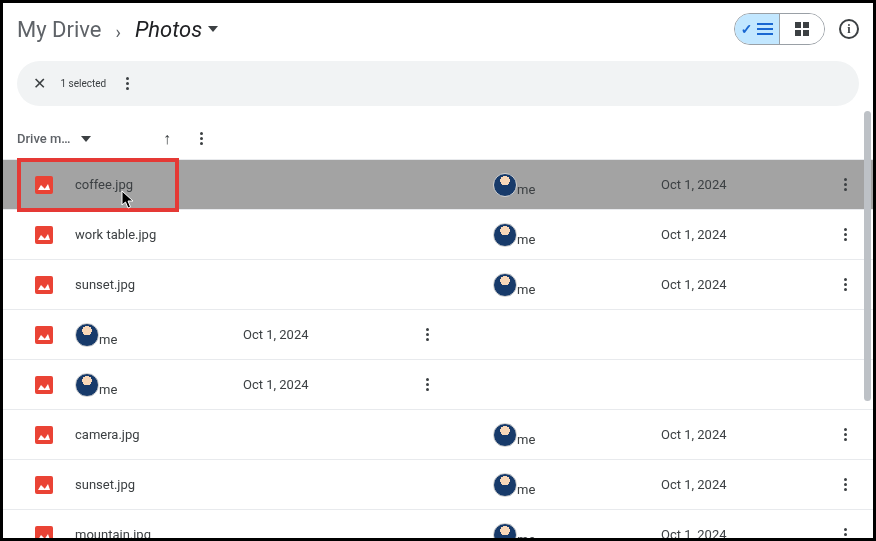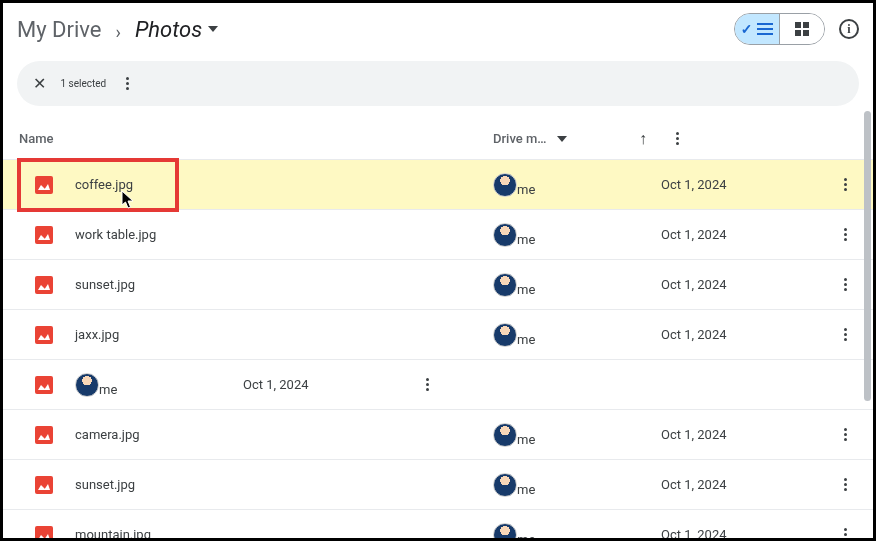--- a/index.html
+++ b/index.html
@@ -34,21 +34,21 @@
     .col-name { flex: 0 0 476px; padding-left: 2px; }
     .col-owner { flex: 0 0 168px; }
     .col-mod { flex: 0 0 130px; display: flex; align-items: center; gap: 10px; }
     .col-sort { flex: 0 0 40px; display: flex; justify-content: center; }
     .col-more { flex: 0 0 28px; display: flex; justify-content: center; }
     .arrow-down-fill { width: 0; height: 0; border-left: 5px solid transparent; border-right: 5px solid transparent; border-top: 6px solid #3c4043; }
     .arrow-up { font-size: 16px; color: #3c4043; }
 
     .rows { }
     .row { display: flex; align-items: center; padding: 12px 14px; border-top: 1px solid #e8eaed; font-size: 13px; color: #3c4043; }
-    .row.selected { background: #fef9c3; }
+    .row.selected { background: #a3a3a3; }
     .file-icon { width: 18px; height: 18px; background: #ea4335; border-radius: 2px; margin: 0 22px 0 18px; position: relative; }
     .file-icon::after { content: ""; position: absolute; bottom: 4px; left: 3px; width: 0; height: 0; border-left: 3px solid transparent; border-right: 5px solid transparent; border-bottom: 5px solid #fff; }
     .file-icon::before { content: ""; position: absolute; bottom: 4px; right: 3px; width: 0; height: 0; border-left: 4px solid transparent; border-right: 2px solid transparent; border-bottom: 6px solid #fff; }
     .file-name { flex: 0 0 418px; }
     .owner { flex: 0 0 168px; display: flex; align-items: flex-end; }
     .avatar { width: 24px; height: 24px; border-radius: 50%; background: radial-gradient(circle at 50% 30%, #f8d7b8 0 25%, #173a6a 25%); border: 1px solid #d0d0d0; }
     .mod { flex: 0 0 170px; }
     .row .col-more { flex: 0 0 28px; }
 
     .highlight-box { position: absolute; left: 14px; top: 155px; width: 162px; height: 54px; border: 4px solid #e53935; pointer-events: none; z-index: 5; }
@@ -96,21 +96,20 @@
   <span class="x-icon">✕</span>
   <span class="sel-text">1 selected</span>
   <span class="kebab">
       <span></span>
       <span></span>
       <span></span>
     </span>
 </div>
 
 <div class="table-head">
-  <div class="col-name">Name</div>
   <div class="col-mod">
     <span>Drive m…</span>
     <span class="arrow-down-fill"></span>
   </div>
   <div class="col-sort">
       <span class="arrow-up">↑</span>
     </div>
   <div class="col-more">
       <span class="kebab">
         <span></span>
@@ -164,21 +163,20 @@
       <span class="col-more">
         <span class="kebab">
           <span></span>
           <span></span>
           <span></span>
         </span>
       </span>
     </div>
     <div class="row">
       <span class="file-icon"></span>
-      <span class="file-name">jaxx.jpg</span>
       <span class="owner">
         <span class="avatar"></span>
         <span>me</span>
       </span>
       <span class="mod">Oct 1, 2024</span>
       <span class="col-more">
         <span class="kebab">
           <span></span>
           <span></span>
           <span></span>

